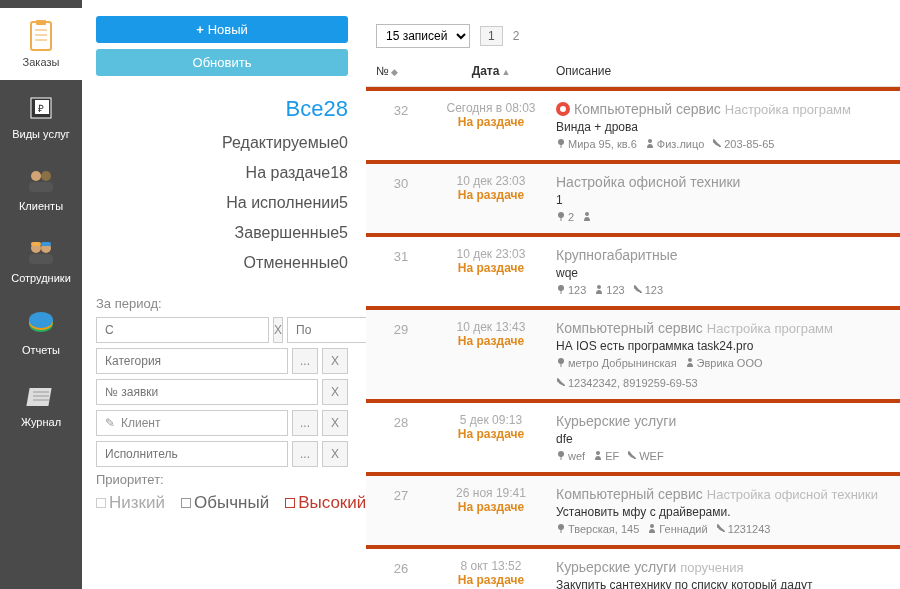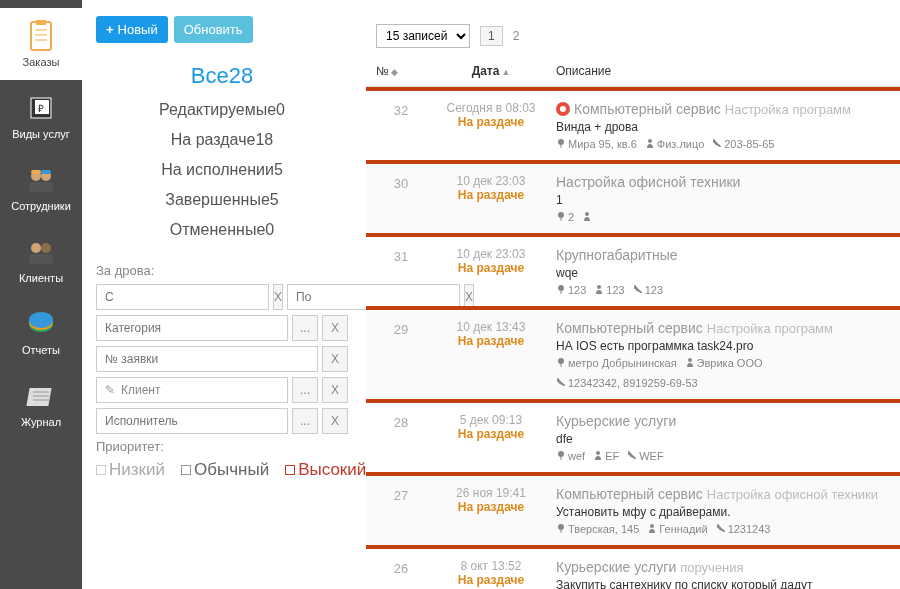--- a/index.html
+++ b/index.html
@@ -3,27 +3,27 @@
 <meta charset="utf-8">
 <style>
 * { box-sizing: border-box; margin: 0; padding: 0; }
 body { font-family: Arial, sans-serif; font-size: 13px; background: #fff; width: 900px; height: 589px; overflow: hidden; display: flex; }
 .nav { width: 82px; background: #4a4a4a; display: flex; flex-direction: column; align-items: center; padding-top: 8px; }
 .nav-item { width: 100%; text-align: center; padding: 12px 0; color: #fff; font-size: 11px; cursor: pointer; }
 .nav-item.active { background: #fff; color: #444; }
 .nav-icon { width: 36px; height: 32px; margin: 0 auto 4px; display: block; }
 .main { flex: 1; display: flex; }
 .sidebar { width: 280px; padding: 16px 14px; }
-.btns { display: flex; gap: 6px; margin-bottom: 14px; }
+.btns { display: flex; gap: 6px; margin-bottom: 14px; flex-direction: column; }
 .btn { border: none; border-radius: 3px; padding: 6px 10px; font-size: 13px; color: #fff; cursor: pointer; }
 .btn-primary { background: #1a99e8; }
 .btn-primary::before { content: "+"; margin-right: 4px; font-weight: bold; }
 .btn-info { background: #5bc0de; }
 .cats { margin-bottom: 18px; }
-.cat { display: flex; justify-content: center; padding: 6px 0; font-size: 16px; color: #555; cursor: pointer; }
+.cat { display: flex; justify-content: flex-end; padding: 6px 0; font-size: 16px; color: #555; cursor: pointer; }
 .cat.sel { color: #1a99e8; font-size: 22px; }
 .flt-lbl { color: #888; font-size: 13px; margin-bottom: 6px; }
 .flt-row { display: flex; gap: 4px; margin-bottom: 5px; }
 .flt-in { flex: 1; border: 1px solid #ccc; padding: 5px 8px; font-size: 12px; color: #888; background: #fff; }
 .flt-x { width: 26px; border: 1px solid #ccc; background: #f5f5f5; color: #888; text-align: center; line-height: 24px; cursor: pointer; font-size: 12px; }
 .flt-dots { width: 26px; border: 1px solid #ccc; background: #f5f5f5; color: #888; text-align: center; line-height: 24px; cursor: pointer; font-size: 12px; }
 .prio-row { display: flex; gap: 16px; margin-top: 0; font-size: 17px; }
 .chk { display: flex; align-items: center; gap: 3px; cursor: pointer; }
 .chk-box { width: 10px; height: 10px; border: 1px solid #999; }
 .chk.low { color: #aaa; } .chk.low .chk-box { border-color: #ccc; }
@@ -74,34 +74,34 @@
     <svg class="nav-icon" viewBox="0 0 36 32">
         <rect x="8" y="6" width="20" height="20" fill="#333" stroke="#fff"></rect>
         <rect x="12" y="8" width="14" height="14" fill="#fff"></rect>
         <text x="18" y="20" font-size="10" text-anchor="middle" fill="#333">₽</text>
       </svg>
     <div>Виды услуг</div>
   </div>
   <div class="nav-item">
     <svg class="nav-icon" viewBox="0 0 36 32">
         <circle cx="13" cy="12" r="5" fill="#d4a574"></circle>
+        <circle cx="23" cy="12" r="5" fill="#8b6f47"></circle>
+        <rect x="6" y="18" width="24" height="10" rx="4" fill="#555"></rect>
+      </svg>
+    <div>Клиенты</div>
+  </div>
+  <div class="nav-item">
+    <svg class="nav-icon" viewBox="0 0 36 32">
+        <circle cx="13" cy="12" r="5" fill="#d4a574"></circle>
         <rect x="8" y="6" width="10" height="4" rx="2" fill="#f0ad4e"></rect>
         <circle cx="23" cy="12" r="5" fill="#d4a574"></circle>
         <rect x="18" y="6" width="10" height="4" rx="2" fill="#3498db"></rect>
         <rect x="6" y="18" width="24" height="10" rx="4" fill="#555"></rect>
       </svg>
     <div>Сотрудники</div>
-  </div>
-  <div class="nav-item">
-    <svg class="nav-icon" viewBox="0 0 36 32">
-        <circle cx="13" cy="12" r="5" fill="#d4a574"></circle>
-        <circle cx="23" cy="12" r="5" fill="#8b6f47"></circle>
-        <rect x="6" y="18" width="24" height="10" rx="4" fill="#555"></rect>
-      </svg>
-    <div>Клиенты</div>
   </div>
   <div class="nav-item">
     <svg class="nav-icon" viewBox="0 0 36 32">
         <ellipse cx="18" cy="16" rx="12" ry="8" fill="#27ae60"></ellipse>
         <ellipse cx="18" cy="14" rx="12" ry="8" fill="#f39c12"></ellipse>
         <ellipse cx="18" cy="12" rx="12" ry="8" fill="#3498db"></ellipse>
       </svg>
     <div>Отчеты</div>
   </div>
   <div class="nav-item">
@@ -140,21 +140,21 @@
         </div>
         <div class="cat">
           <span>Завершенные</span>
           <span>5</span>
         </div>
         <div class="cat">
           <span>Отмененные</span>
           <span>0</span>
         </div>
       </div>
-    <div class="flt-lbl">За дрова:</div>
+    <div class="flt-lbl">За период:</div>
     <div class="flt-row">
       <input class="flt-in" placeholder="С" style="">
       <div class="flt-x">X</div>
       <input class="flt-in" placeholder="По" style="">
       <div class="flt-x">X</div>
     </div>
     <div class="flt-row">
       <input class="flt-in" placeholder="Категория" style="">
       <div class="flt-dots">...</div>
       <div class="flt-x">X</div>

